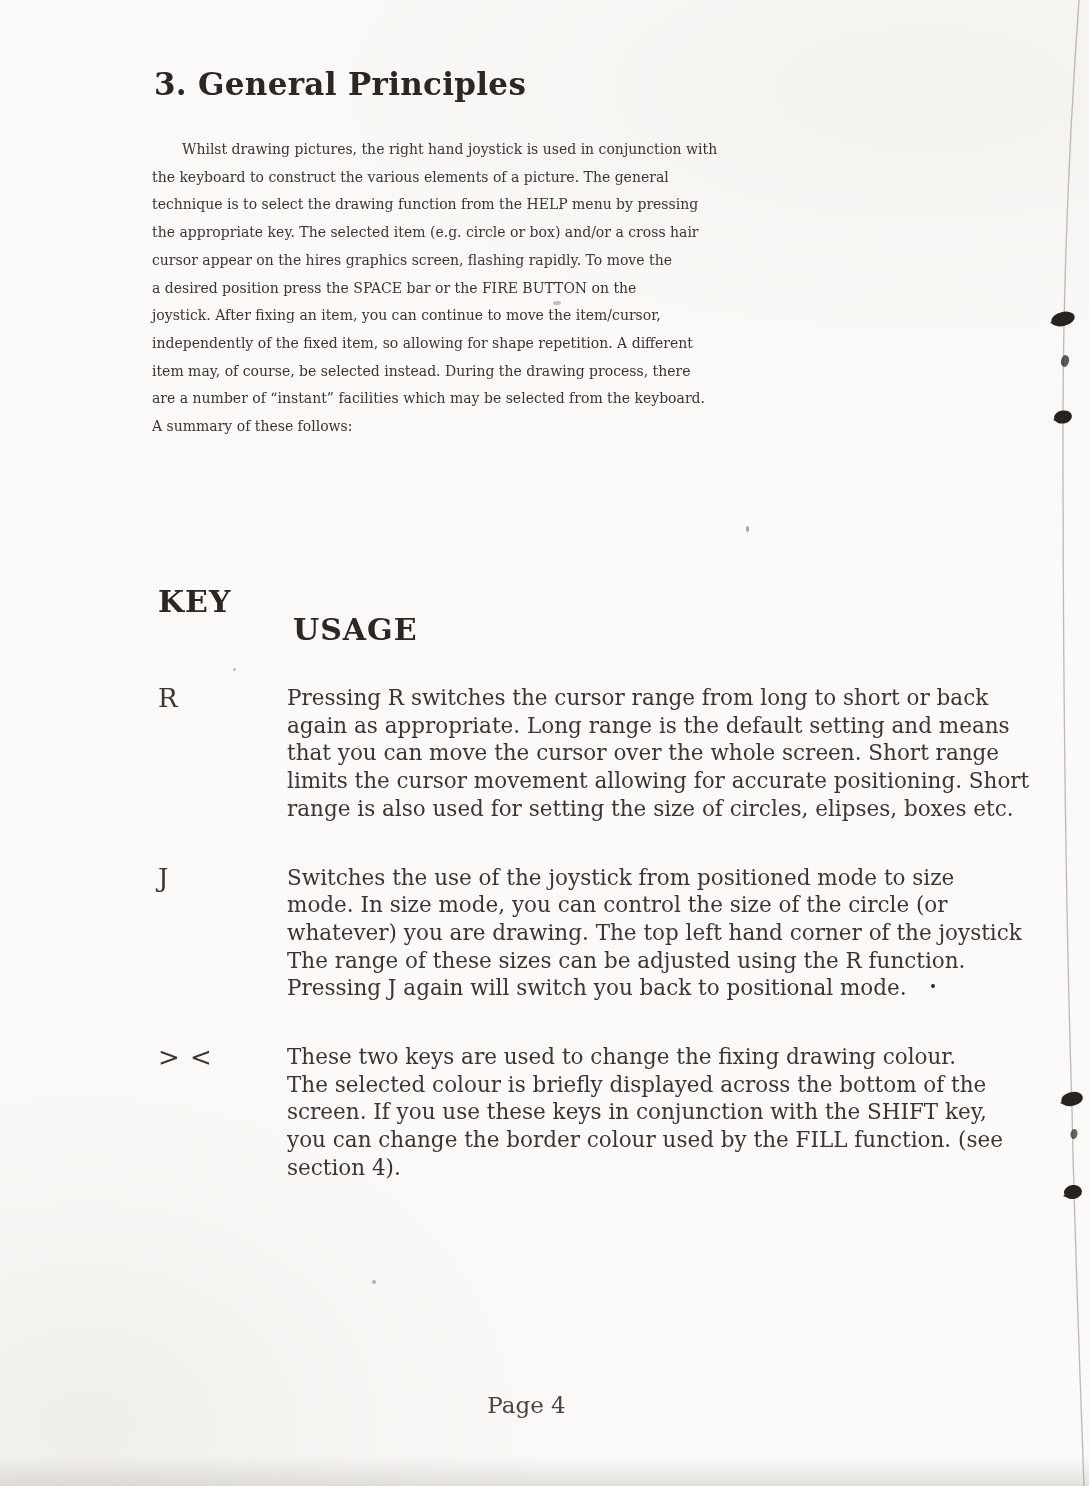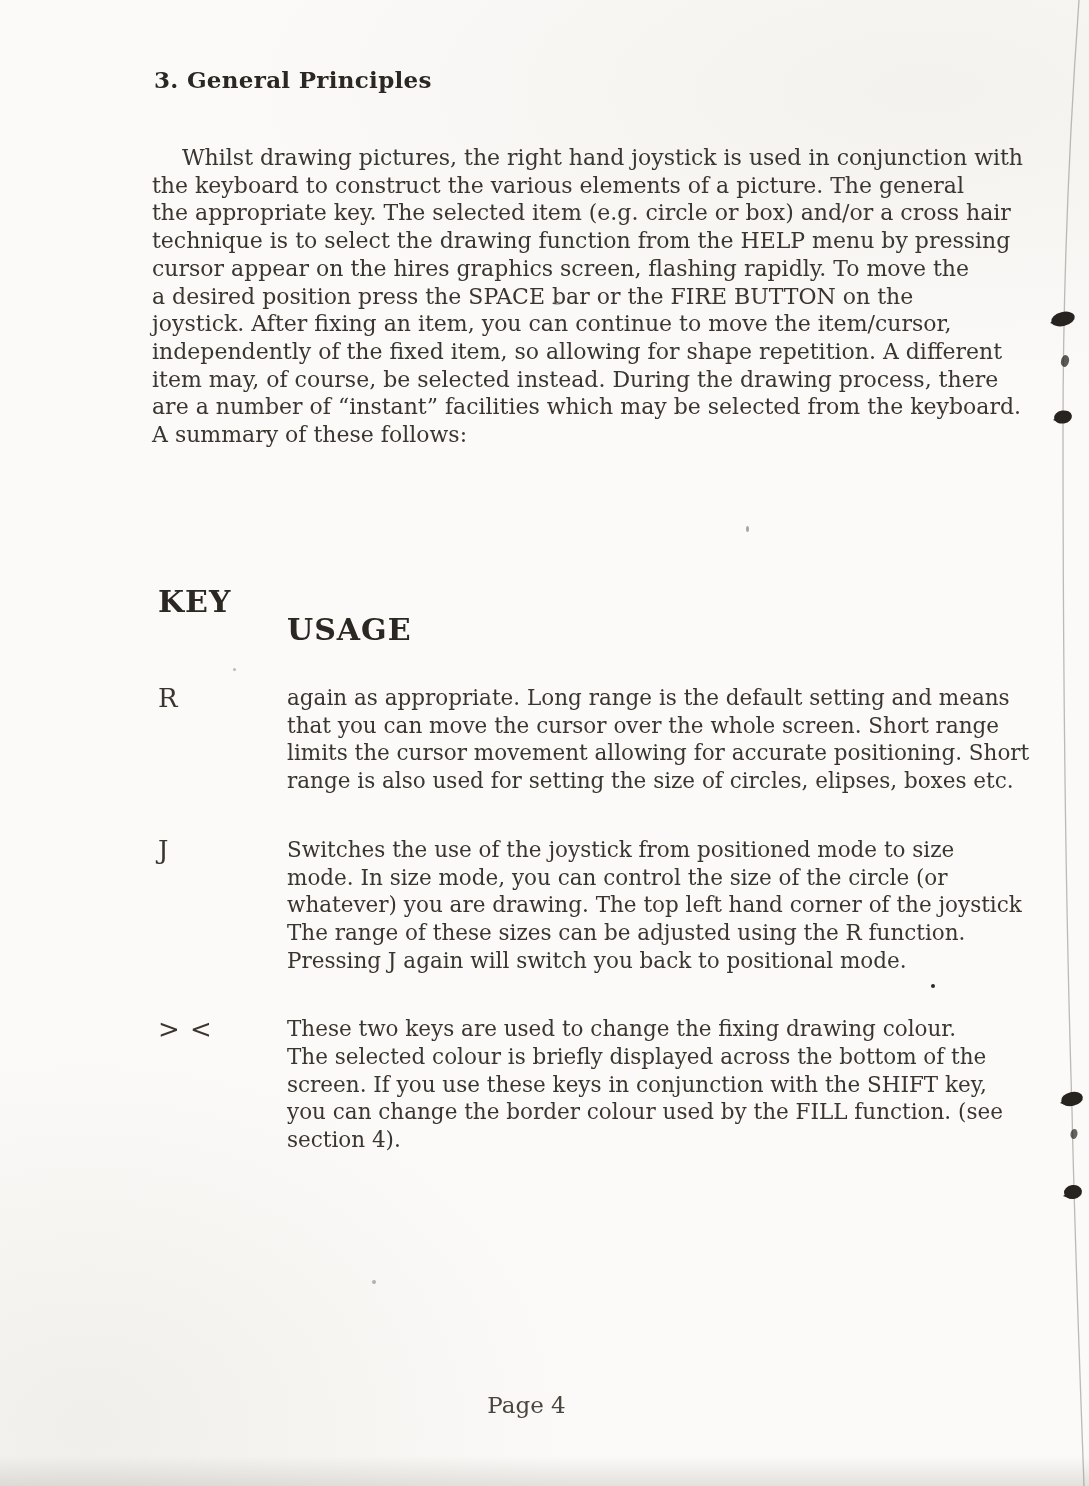--- a/index.html
+++ b/index.html
@@ -13,36 +13,36 @@
     font-family:"DejaVu Serif","Liberation Serif",serif;
     color:var(--ink);
     background:
       radial-gradient(1200px 500px at 85% 6%, rgba(226,222,215,0.30), rgba(226,222,215,0) 60%),
       radial-gradient(900px 700px at 8% 96%, rgba(221,217,210,0.35), rgba(221,217,210,0) 55%),
       var(--paper);
   }
   .page{position:absolute;inset:0;}
   .title{
     position:absolute;left:154px;top:66px;
-    font-size:23px;font-weight:bold;color:var(--head-ink);
+    font-size:31px;font-weight:bold;color:var(--head-ink);
     letter-spacing:0.3px;white-space:nowrap;
   }
   .intro{
-    position:absolute;left:152px;top:144px;width:910px;
-    font-size:22px;line-height:27.7px;
+    position:absolute;left:152px;top:136px;width:910px;
+    font-size:14px;line-height:27.7px;
   }
   .tline{white-space:nowrap;}
   .tline.indent{text-indent:30px;}
   .it{}
   .keyhead-key{
     position:absolute;left:158px;top:584px;
     font-size:30px;font-weight:bold;letter-spacing:1px;color:var(--head-ink);
   }
   .keyhead-usage{
-    position:absolute;left:287px;top:612px;
+    position:absolute;left:293px;top:612px;
     font-size:30px;font-weight:bold;letter-spacing:1px;color:var(--head-ink);
   }
   .krows{position:absolute;left:158px;top:684px;width:900px;}
   .krow{display:flex;margin-bottom:41px;}
   .kcell{
     width:129px;flex:none;font-size:26px;line-height:28px;
     color:var(--ink);letter-spacing:1px;
   }
   .kdesc{font-size:21.5px;line-height:27.7px;}
   .footer{
@@ -65,38 +65,39 @@
 </head>
 <body>
 
 <div class="page">
 
   <div class="title">3. General Principles</div>
 
   <div class="intro" id="intro-lines">
       <div class="tline indent"><span>Whilst drawing pictures, the right hand joystick is used in conjunction with</span></div>
       <div class="tline"><span>the keyboard to construct the various elements of a picture. The general</span></div>
+      <div class="tline"><span>technique is to select the drawing function from the HELP menu by pressing</span></div>
       <div class="tline"><span>the appropriate key. The selected item (e.g. circle or box) and/or a cross hair</span></div>
-      <div class="tline"><span>technique is to select the drawing function from the HELP menu by pressing</span></div>
       <div class="tline"><span>cursor appear on the hires graphics screen, flashing rapidly. To move the</span></div>
       <div class="tline"><span>a desired position press the SPACE bar </span><span class="it">or</span><span> the FIRE BUTTON on the</span></div>
       <div class="tline"><span>joystick. After fixing an item, you can continue to move the item/cursor,</span></div>
       <div class="tline"><span>independently of the fixed item, so allowing for shape repetition. A different</span></div>
       <div class="tline"><span>item may, of course, be selected instead. During the drawing process, there</span></div>
       <div class="tline"><span>are a number of “instant” facilities which may be selected from the keyboard.</span></div>
       <div class="tline"><span>A summary of these follows:</span></div>
     </div>
 
   <div class="keyhead-key">KEY</div>
   <div class="keyhead-usage">USAGE</div>
 
   <div class="krows" id="key-rows">
       <div class="krow">
         <div class="kcell">R</div>
         <div class="kdesc">
+          <div class="tline"><span>Pressing R switches the cursor range from long to short or back</span></div>
           <div class="tline"><span>again as appropriate. Long range is the default setting and means</span></div>
           <div class="tline"><span>that you can move the cursor over the whole screen. Short range</span></div>
           <div class="tline"><span>limits the cursor movement allowing for accurate positioning. Short</span></div>
           <div class="tline"><span>range is also used for setting the size of circles, elipses, boxes etc.</span></div>
         </div>
       </div>
       <div class="krow">
         <div class="kcell">J</div>
         <div class="kdesc">
           <div class="tline"><span>Switches the use of the joystick from positioned mode to size</span></div>

